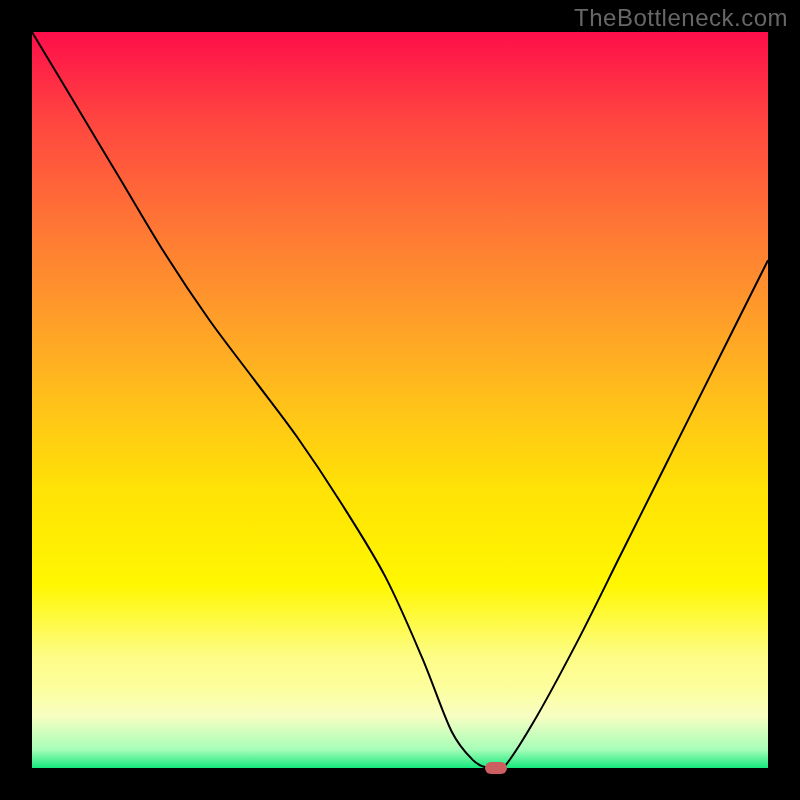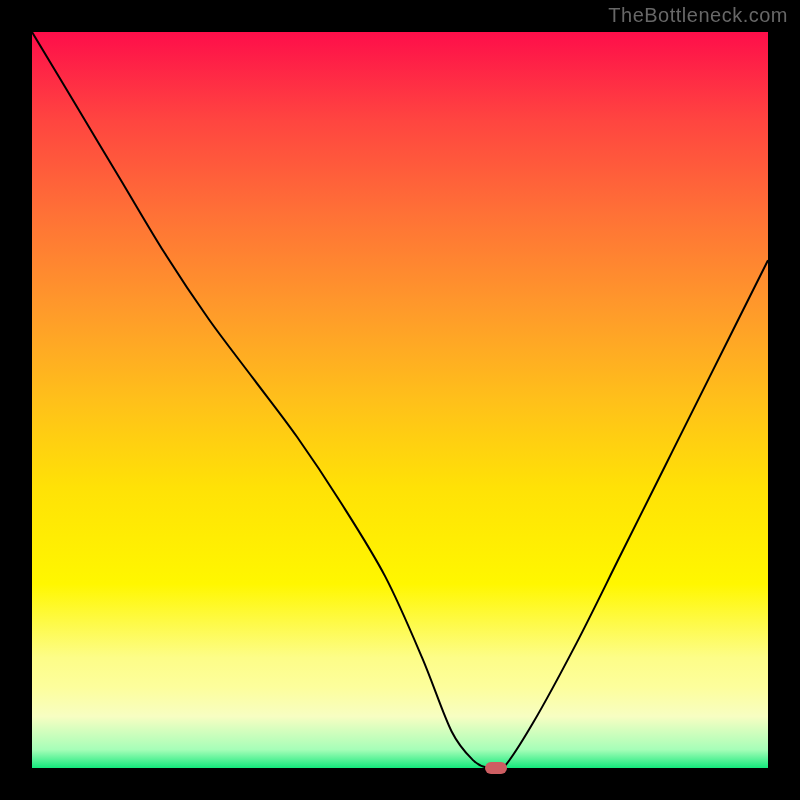--- a/index.html
+++ b/index.html
@@ -15,21 +15,21 @@
     position: relative;
     width: 800px;
     height: 800px;
     background: #000;
   }
   .watermark {
     position: absolute;
     top: 4px;
     right: 12px;
     color: #676767;
-    font-size: 20px;
+    font-size: 24px;
     font-weight: 500;
     letter-spacing: 0.5px;
     z-index: 20;
   }
   .plot-area {
     position: absolute;
     left: 32px;
     top: 32px;
     width: 736px;
     height: 736px;

